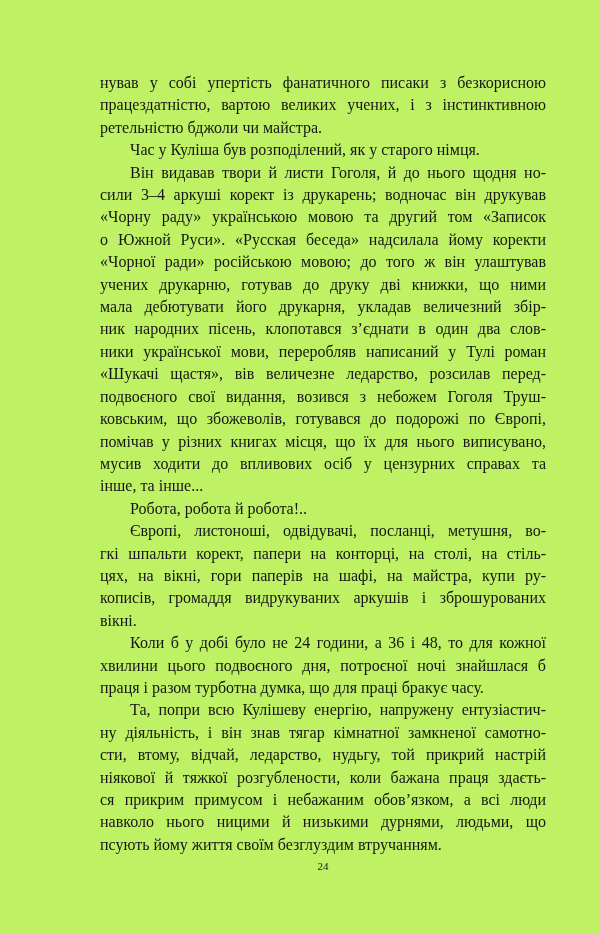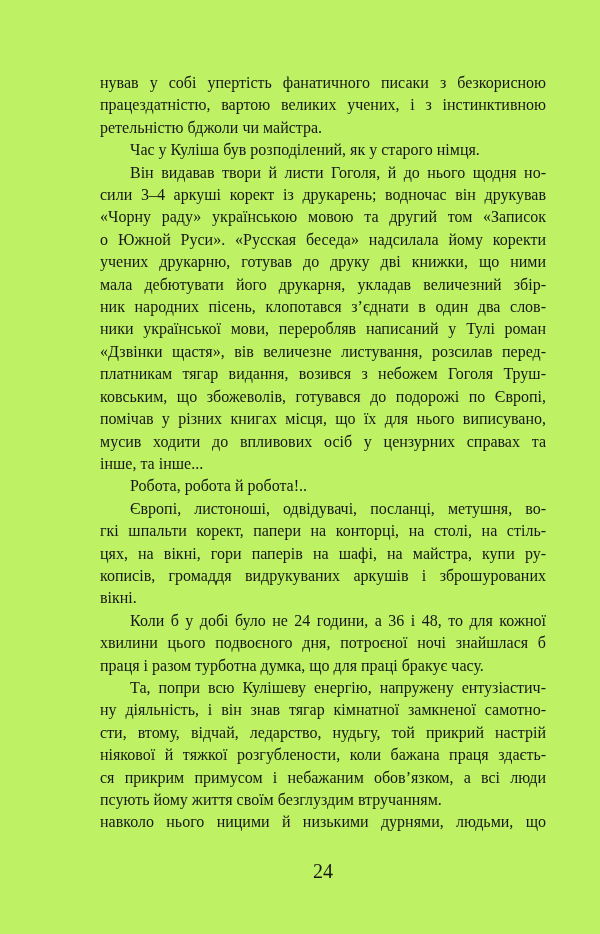--- a/index.html
+++ b/index.html
@@ -42,21 +42,21 @@
   }
   .para.indent .line:first-child {
     text-indent: 30px;
   }
   .page-number {
     position: absolute;
     left: 100px;
     top: 860px;
     width: 446px;
     text-align: center;
-    font-size: 20px;
+    font-size: 11px;
     color: #161616;
   }
 </style>
 </head>
 <body style="background: rgb(255, 255, 255);">
 
 <div class="book-page" style="background: #bef264;">
   <main class="text-block" style="color: rgb(22, 22, 22);">
       <div class="para">
         <div class="line">нував у собі упертість фанатичного писаки з безкорисною</div>
@@ -64,26 +64,27 @@
         <div class="line last">ретельністю бджоли чи майстра.</div>
       </div>
       <div class="para indent">
         <div class="line last">Час у Куліша був розподілений, як у старого німця.</div>
       </div>
       <div class="para indent">
         <div class="line">Він видавав твори й листи Гоголя, й до нього щодня но-</div>
         <div class="line">сили 3–4 аркуші корект із друкарень; водночас він друкував</div>
         <div class="line">«Чорну раду» українською мовою та другий том «Записок</div>
         <div class="line">о Южной Руси». «Русская беседа» надсилала йому коректи</div>
+        <div class="line">«Чорної ради» російською мовою; до того ж він улаштував</div>
         <div class="line">учених друкарню, готував до друку дві книжки, що ними</div>
         <div class="line">мала дебютувати його друкарня, укладав величезний збір-</div>
         <div class="line">ник народних пісень, клопотався з’єднати в один два слов-</div>
         <div class="line">ники української мови, переробляв написаний у Тулі роман</div>
-        <div class="line">«Дзвінки щастя», вів величезне листування, розсилав перед-</div>
-        <div class="line">платникам тягар видання, возився з небожем Гоголя Труш-</div>
+        <div class="line">«Шукачі щастя», вів величезне ледарство, розсилав перед-</div>
+        <div class="line">подвоєного свої видання, возився з небожем Гоголя Труш-</div>
         <div class="line">ковським, що збожеволів, готувався до подорожі по Європі,</div>
         <div class="line">помічав у різних книгах місця, що їх для нього виписувано,</div>
         <div class="line">мусив ходити до впливових осіб у цензурних справах та</div>
         <div class="line last">інше, та інше...</div>
       </div>
       <div class="para indent">
         <div class="line last">Робота, робота й робота!..</div>
       </div>
       <div class="para indent">
         <div class="line">Європі, листоноші, одвідувачі, посланці, метушня, во-</div>
@@ -96,18 +97,18 @@
         <div class="line">Коли б у добі було не 24 години, а 36 і 48, то для кожної</div>
         <div class="line">хвилини цього подвоєного дня, потроєної ночі знайшлася б</div>
         <div class="line last">праця і разом турботна думка, що для праці бракує часу.</div>
       </div>
       <div class="para indent">
         <div class="line">Та, попри всю Кулішеву енергію, напружену ентузіастич-</div>
         <div class="line">ну діяльність, і він знав тягар кімнатної замкненої самотно-</div>
         <div class="line">сти, втому, відчай, ледарство, нудьгу, той прикрий настрій</div>
         <div class="line">ніякової й тяжкої розгублености, коли бажана праця здаєть-</div>
         <div class="line">ся прикрим примусом і небажаним обов’язком, а всі люди</div>
+        <div class="line">навколо нього ницими й низькими дурнями, людьми, що</div>
         <div class="line last">псують йому життя своїм безглуздим втручанням.</div>
-        <div class="line">навколо нього ницими й низькими дурнями, людьми, що</div>
       </div>
     </main>
   <footer class="page-number">24</footer>
 </div>
 
 </body></html>

